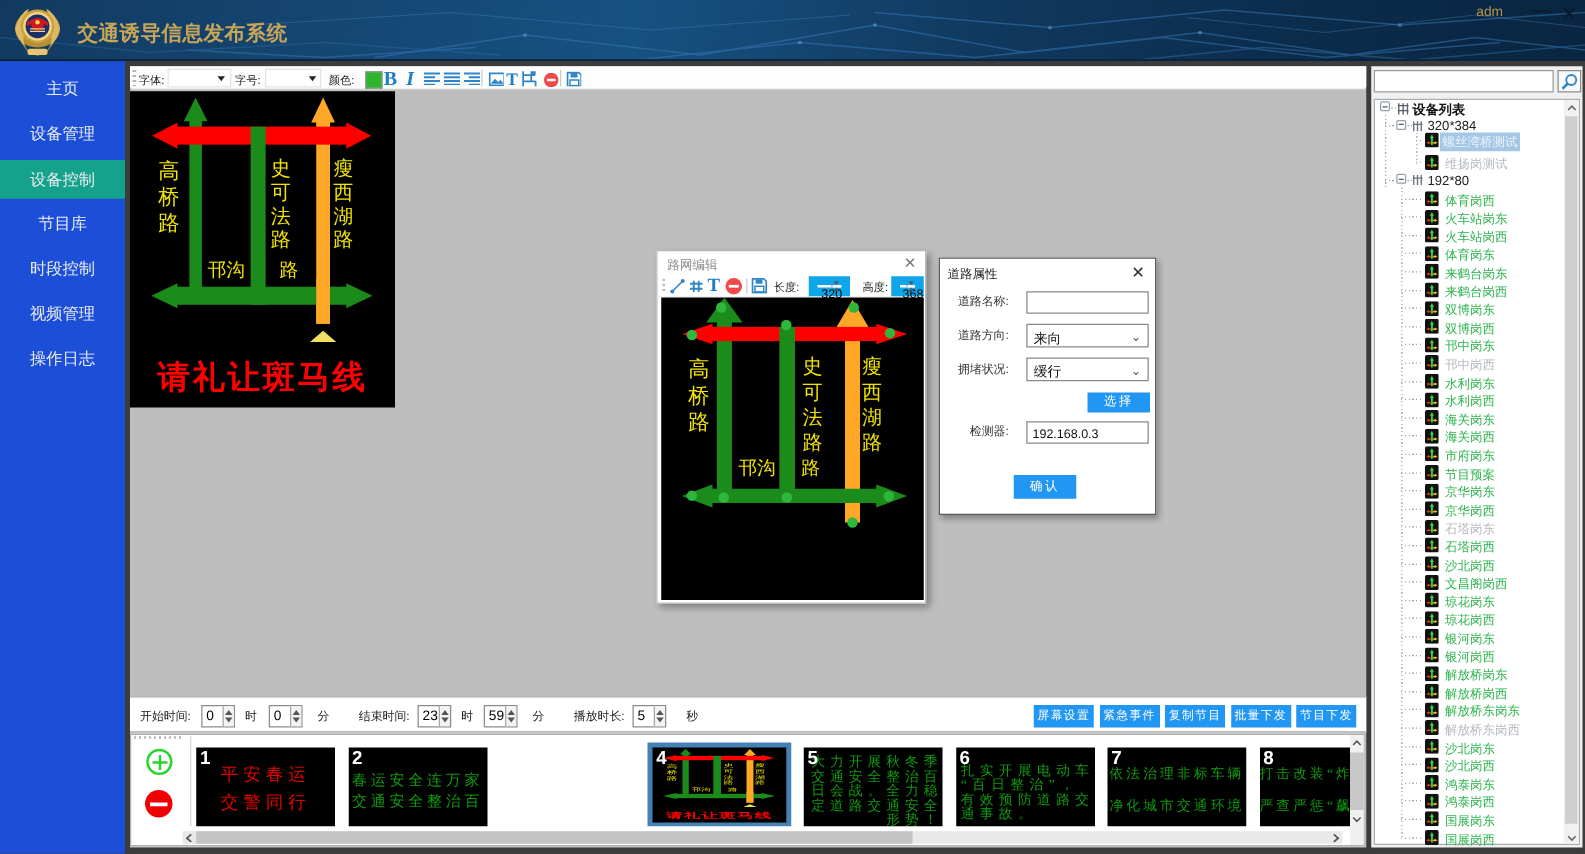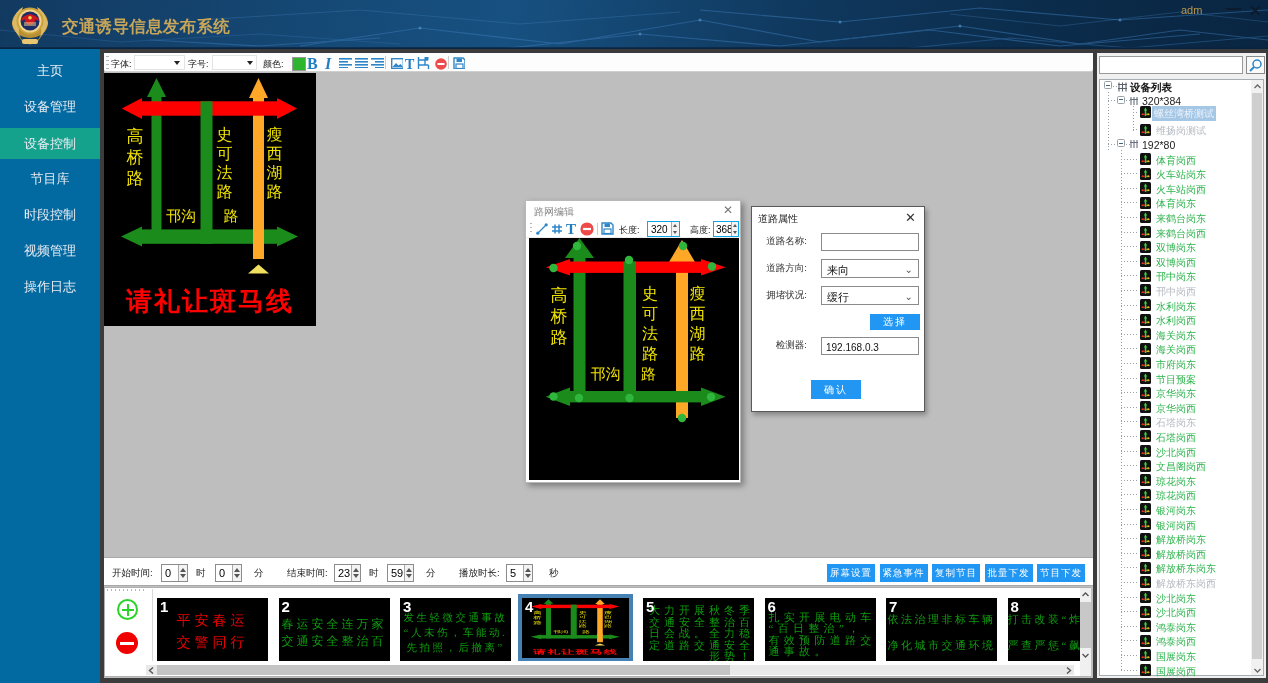--- a/index.html
+++ b/index.html
@@ -5,21 +5,21 @@
 html,body{width:1268px;height:683px;overflow:hidden;font-family:"Liberation Sans",sans-serif;background:#3c3c3c}
 .abs{position:absolute}
 #app{position:relative;width:1268px;height:683px}
 
 #topbar{left:0;top:0;width:1268px;height:49px;background:linear-gradient(100deg,#123a61 0%,#175181 40%,#10395f 62%,#0b2c4b 82%,#092541 100%);overflow:hidden}
 #title{left:62px;top:16px;font-size:16.5px;font-weight:bold;color:#c7a559;letter-spacing:0.3px}
 #adm{left:1181px;top:4px;font-size:11px;color:#b6954e}
 #minbtn{left:1226px;top:8px;width:15px;height:2px;background:#0c1b2e}
 #closebtn{left:1249px;top:2px;font-size:15px;color:#0c1b2e;font-weight:bold}
 
-#sidebar{left:0;top:49px;width:100px;height:634px;background:#0369a1}
+#sidebar{left:0;top:49px;width:100px;height:634px;background:#1d4ed8}
 .mi{width:100px;height:36px;line-height:36px;text-align:center;color:#e8ecf2;font-size:13px}
 .mi.act{background:#14a28c;height:31px;line-height:31px;margin:3px 0 2px}
 
 .dark{background:#3c3c3c}
 #main{left:104px;top:53px;width:989px;height:625px;background:#bebebe}
 
 #tb{left:104px;top:53px;width:989px;height:19px;background:#fdfdfd;border-bottom:1px solid #cfcfcf;border-radius:0 0 3px 3px}
 .tbt{top:58px;font-size:9px;color:#1a1a1a}
 .cmb{top:55px;height:15px;background:#fff;border:1px solid #e3e3e3}
 .dna{top:61px;width:0;height:0;border-left:3px solid transparent;border-right:3px solid transparent;border-top:4px solid #222}
@@ -53,21 +53,21 @@
 #vsb{left:1080px;top:588px;width:11px;height:88px;background:#f0f0f0}
 #vsb .th{position:absolute;left:0;top:14px;width:11px;height:46px;background:#c8c8c8}
 
 #win{left:525px;top:200px;width:216px;height:283px;background:#fff;border:1px solid #b8b8b8;box-shadow:3px 3px 6px rgba(0,0,0,.35)}
 #winh{left:0;top:0;width:100%;height:18px}
 #wintitle{left:8px;top:4px;font-size:10px;color:#8a8a8a}
 #winx{right:7px;top:2px;font-size:12px;color:#777}
 #wintb{left:0;top:18px;width:100%;height:19px;border-bottom:1px solid #eee}
 #wincv{left:3px;top:37px;width:210px;height:242px;background:#000}
 .wl{top:23px;font-size:9px;color:#222}
-.wspin{top:20px;width:33px;height:16px;border:1px solid #0ea5e9;background:#fff;font-size:10px}
+.wspin{top:20px;width:33px;height:16px;border:7px solid #0ea5e9;background:#fff;font-size:10px}
 
 #dlg{left:751px;top:206px;width:174px;height:206px;background:#fff;border:1px solid #5a5a5a;box-shadow:2px 3px 5px rgba(0,0,0,.3)}
 #dlg .ttl{left:6px;top:5px;font-size:10px;color:#222}
 #dlg .dx{right:8px;top:3px;font-size:13px;color:#333}
 .dl{font-size:9.5px;color:#333;width:49px;text-align:right;left:6px}
 .din{left:69px;width:98px;border:1px solid #8a8a8a;background:#fff}
 .dsel{left:69px;width:98px;border:1px solid #8a8a8a;background:#fff;font-size:11px;color:#111}
 .chev{position:absolute;right:5px;top:4px;color:#555;font-size:10px}
 .dbtn{background:#2196f3;color:#fff;font-size:10px;text-align:center;letter-spacing:2px}
 
@@ -296,28 +296,20 @@
       </div>
       <span class="tnum">1</span>
     </div>
     <div class="abs thumb" style="left:278.5px;width:111px">
       <div class="gtxt" style="top:18px;color:#0f9b0f;font-size:12px;line-height:16.5px;text-align:center;padding-left:0;letter-spacing:3px">
         <div>春运安全连万家</div>
         <div>交通安全整治百</div>
       </div>
       <span class="tnum">2</span>
     </div>
-    <div class="abs thumb" style="left:400.0px;width:111px">
-      <div class="gtxt" style="top:13px;color:#0f9b0f;font-size:10.5px;line-height:14.8px;text-align:center;padding-left:0;letter-spacing:2.5px">
-        <div>发生轻微交通事故</div>
-        <div>“人未伤，车能动.</div>
-        <div>先拍照，后撤离”</div>
-      </div>
-      <span class="tnum">3</span>
-    </div>
     <div class="abs" style="left:518.0px;top:593.5px;width:115px;height:67.5px;background:#4681b4"></div>
     <div class="abs thumb" style="left:522.0px;width:107px;top:598px;height:60px"><svg class="" width="107" height="60" viewBox="0 0 212 253" preserveAspectRatio="none">
         <polygon points="52.5,5 43,24 62,24" fill="#1b8c1b"></polygon>
         <rect x="47.5" y="22" width="10" height="148" fill="#1b8c1b"></rect>
         <polygon points="154.5,5 145,25 164,25" fill="#ffa726"></polygon>
         <rect x="149" y="23" width="11" height="163" fill="#ffa726"></rect>
         <rect x="36" y="28.3" width="140" height="14.4" fill="#ff0000"></rect>
         <polygon points="17.7,35.5 38,25 38,46" fill="#ff0000"></polygon>
         <polygon points="193,35.5 173,25 173,46" fill="#ff0000"></polygon>
         <rect x="96.5" y="28.3" width="12" height="142.5" fill="#1b8c1b"></rect>

